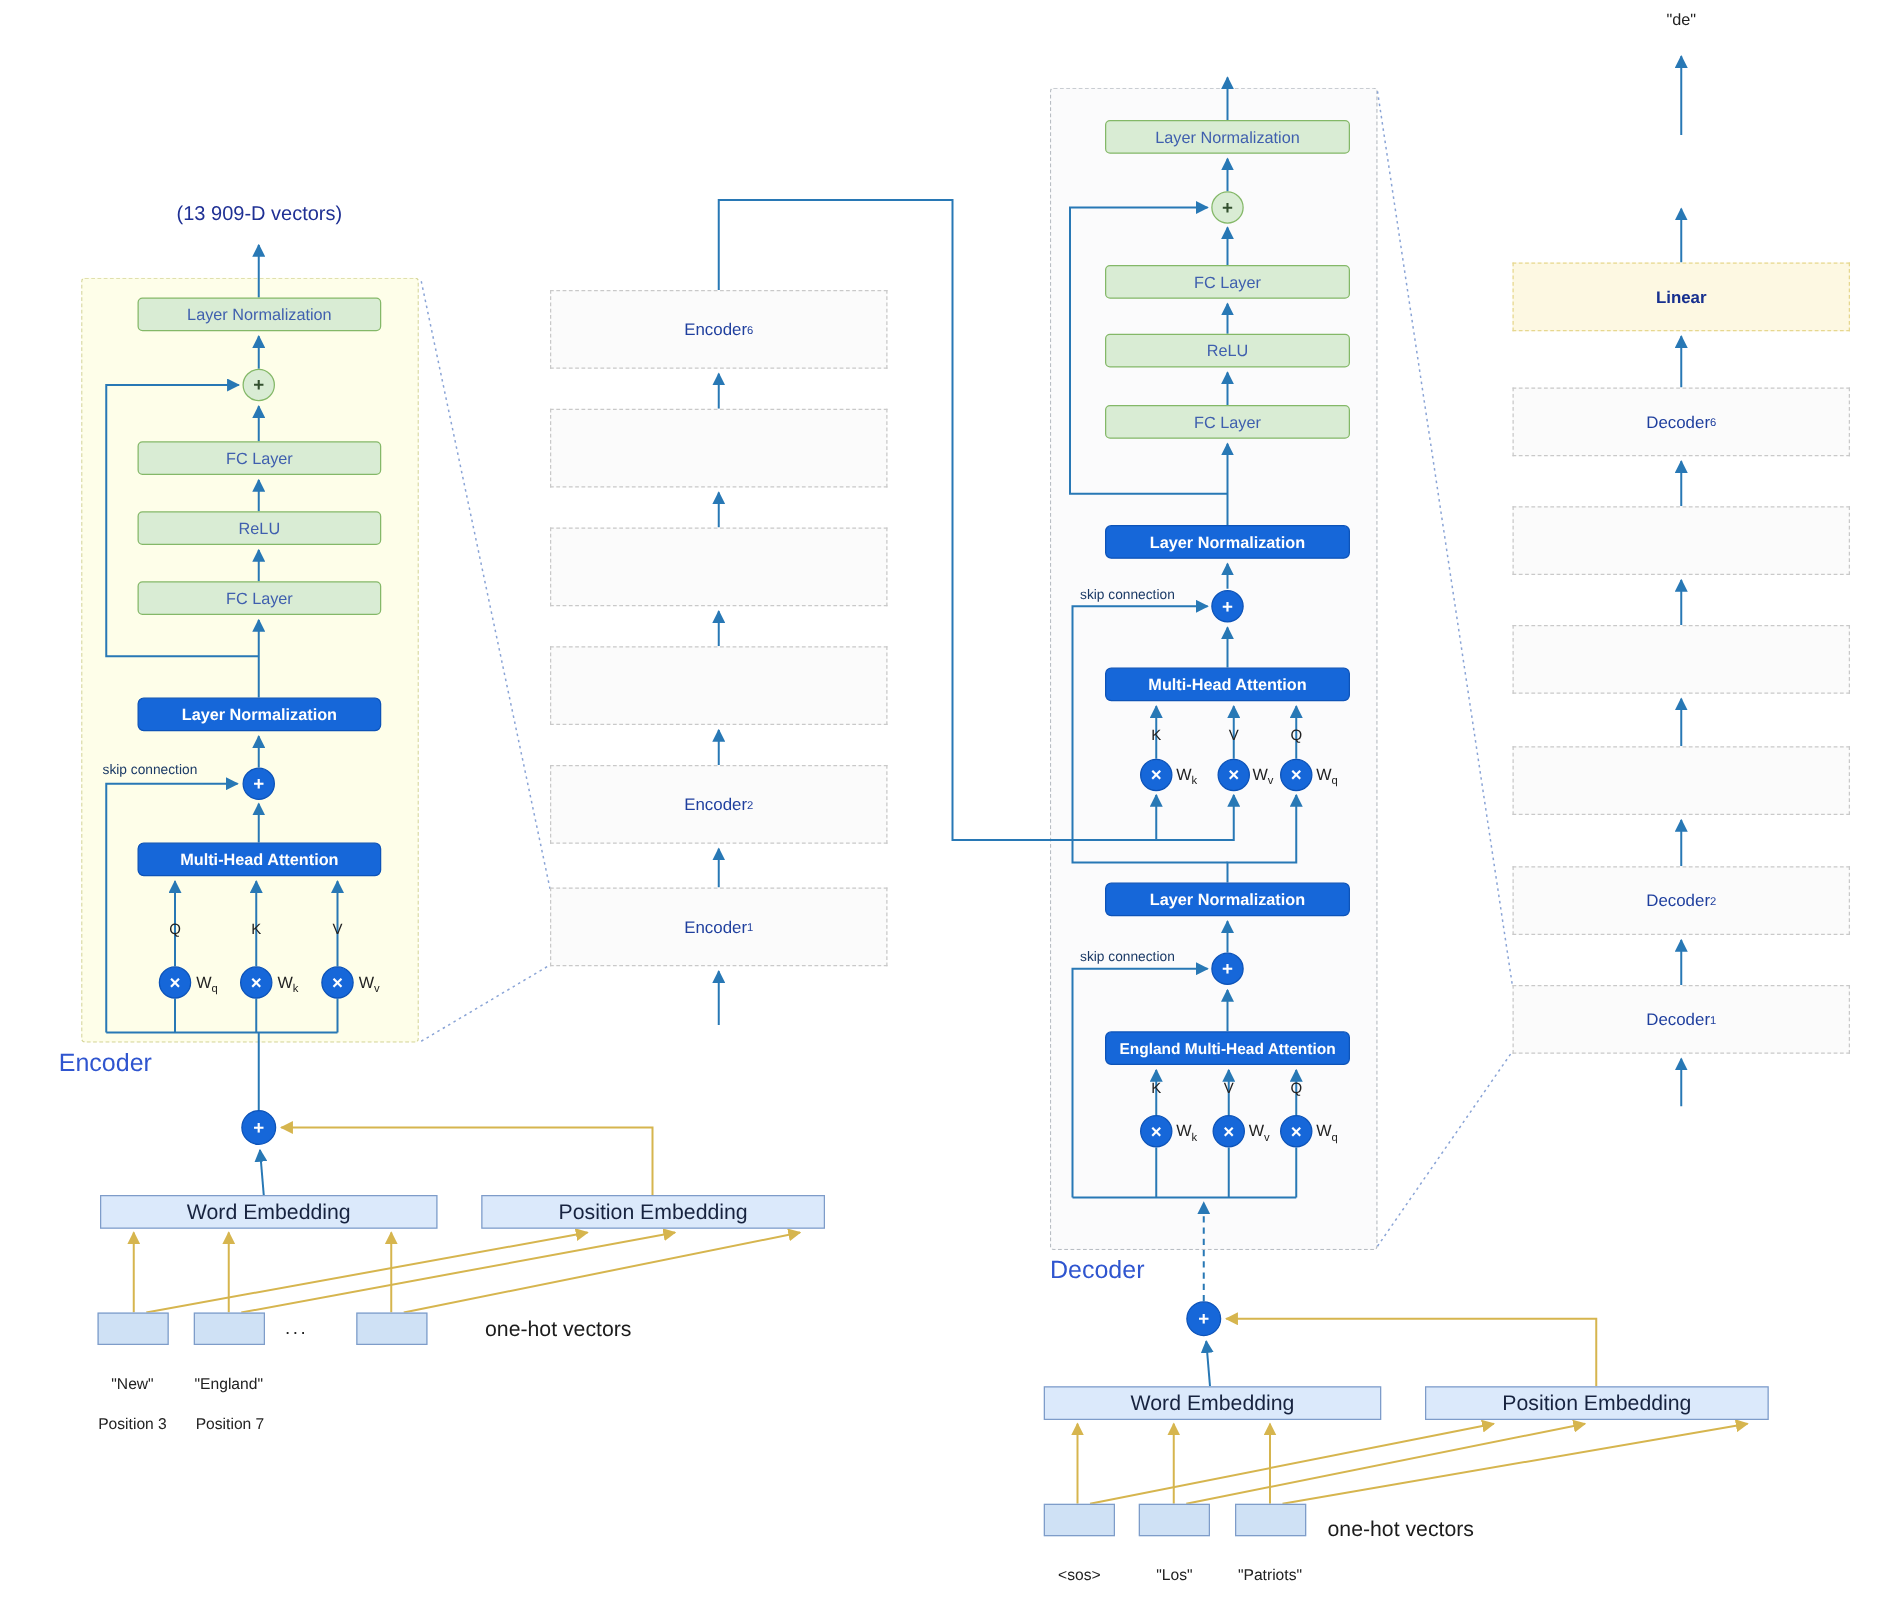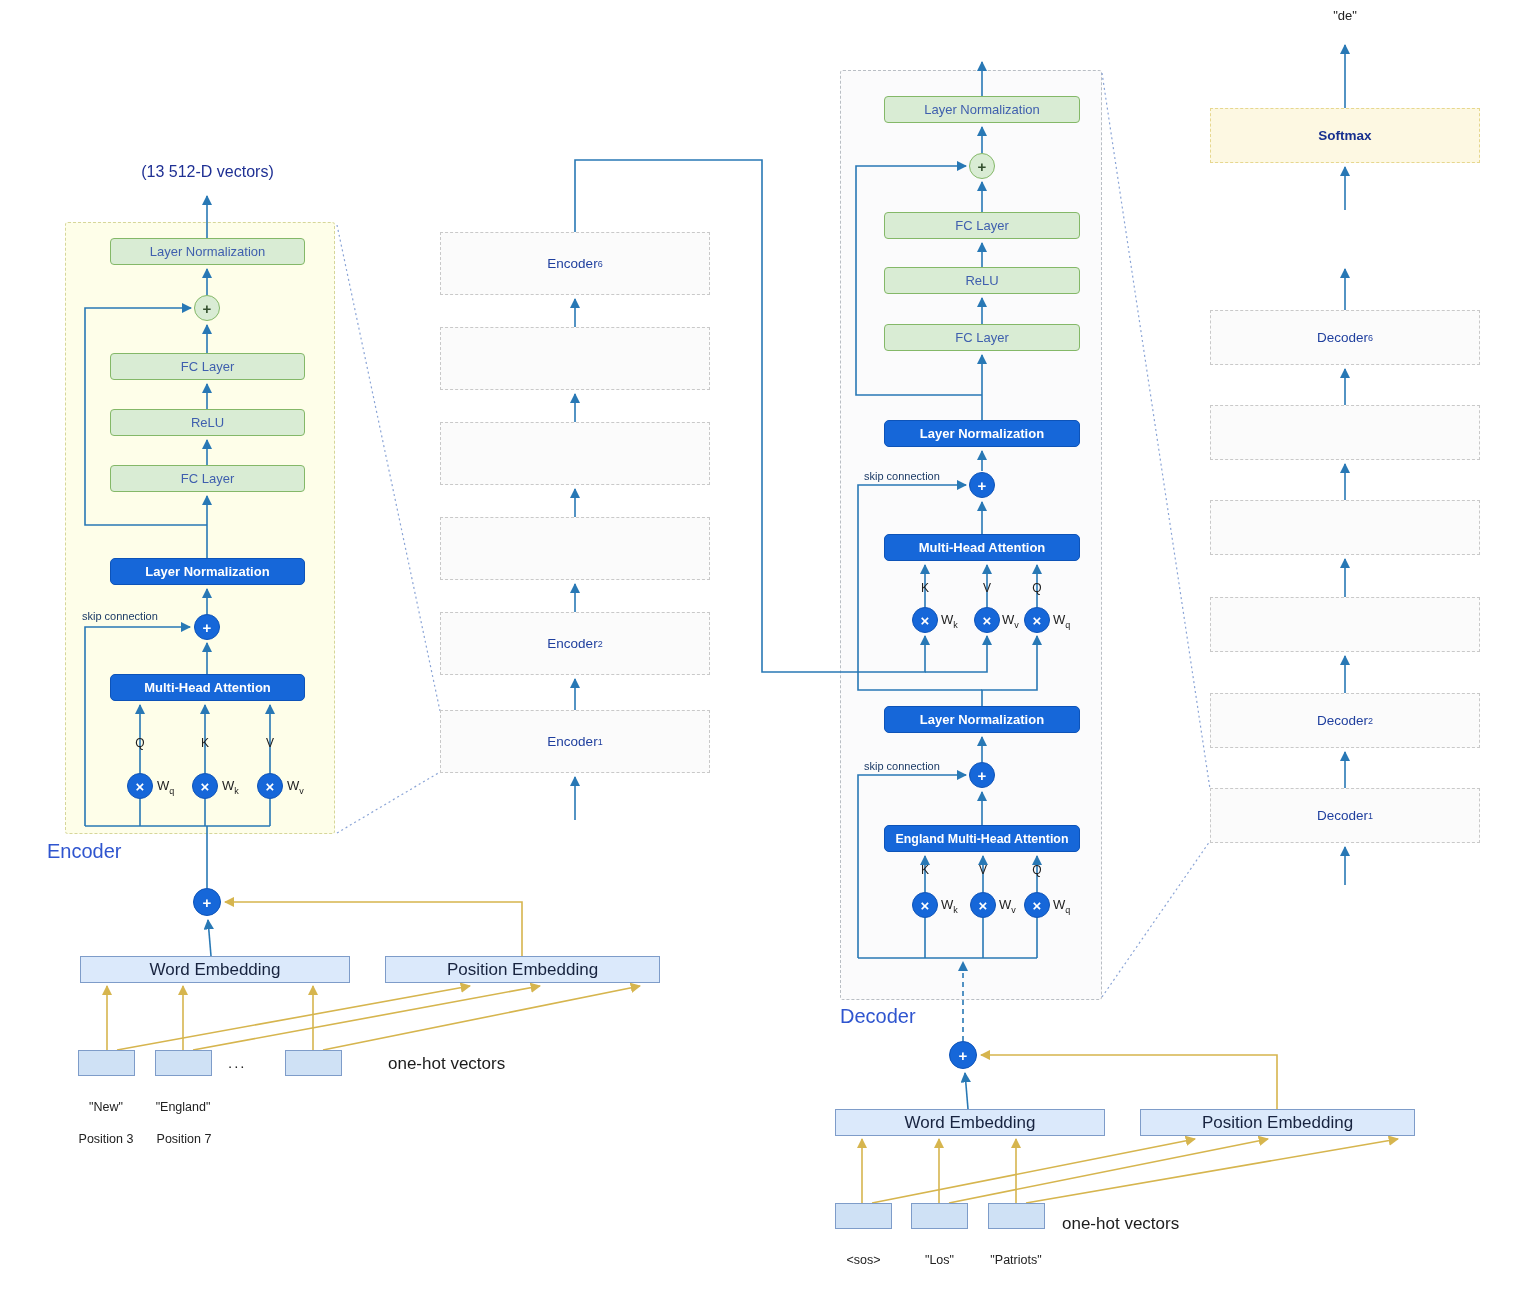--- a/index.html
+++ b/index.html
@@ -146,21 +146,21 @@
     </g>
 
     <g stroke="#8aa4d6" stroke-width="1.2" stroke-dasharray="2,3" fill="none">
       <path d="M337,225 L440,711"></path>
       <path d="M337,833 L440,772"></path>
       <path d="M1102,73 L1210,789"></path>
       <path d="M1102,997 L1210,841"></path>
     </g>
   </svg>
 
-  <div class="lbl note" style="left:110px;top:163px;width:195px">(13 512-D vectors)</div>
+  <div class="lbl note" style="left:110px;top:163px;width:195px">(13 909-D vectors)</div>
 
   <div class="box gbox" style="left:110px;top:238px;width:195px;height:27px">Layer Normalization</div>
   <div class="node green" style="left:194px;top:295px;width:26px;height:26px">+</div>
   <div class="box gbox" style="left:110px;top:353px;width:195px;height:27px">FC Layer</div>
   <div class="box gbox" style="left:110px;top:409px;width:195px;height:27px">ReLU</div>
   <div class="box gbox" style="left:110px;top:465px;width:195px;height:27px">FC Layer</div>
   <div class="box bbox" style="left:110px;top:558px;width:195px;height:27px">Layer Normalization</div>
   <div class="lbl skip" style="left:82px;top:610px">skip connection</div>
   <div class="node blue" style="left:194px;top:614px;width:26px;height:26px">+</div>
   <div class="box bbox" style="left:110px;top:674px;width:195px;height:27px">Multi-Head Attention</div>
@@ -269,21 +269,21 @@
   <div class="box obox" style="left:835px;top:1203px;width:57px;height:26px"></div>
   <div class="box obox" style="left:911px;top:1203px;width:57px;height:26px"></div>
   <div class="box obox" style="left:988px;top:1203px;width:57px;height:26px"></div>
   <div class="lbl oh" style="left:1062px;top:1214px">one-hot vectors</div>
 
   <div class="lbl tok" style="left:835px;top:1253px;width:57px">&lt;sos&gt;</div>
   <div class="lbl tok" style="left:911px;top:1253px;width:57px">"Los"</div>
   <div class="lbl tok" style="left:983px;top:1253px;width:66px">"Patriots"</div>
 
   <div class="lbl tok" style="left:1320px;top:8px;width:50px;font-size:13px">"de"</div>
-  <div class="box ybox" style="left:1210px;top:108px;width:270px;height:55px">Softmax</div>
+  <div class="box ybox" style="left:1210px;top:210px;width:270px;height:55px">Linear</div>
   <div class="box sbox" style="left:1210px;top:310px;width:270px;height:55px">
       <span>Decoder</span>
       <sub>6</sub>
     </div>
   <div class="box sbox" style="left:1210px;top:405px;width:270px;height:55px">
       <span></span>
       <sub></sub>
     </div>
   <div class="box sbox" style="left:1210px;top:500px;width:270px;height:55px">
       <span></span>

